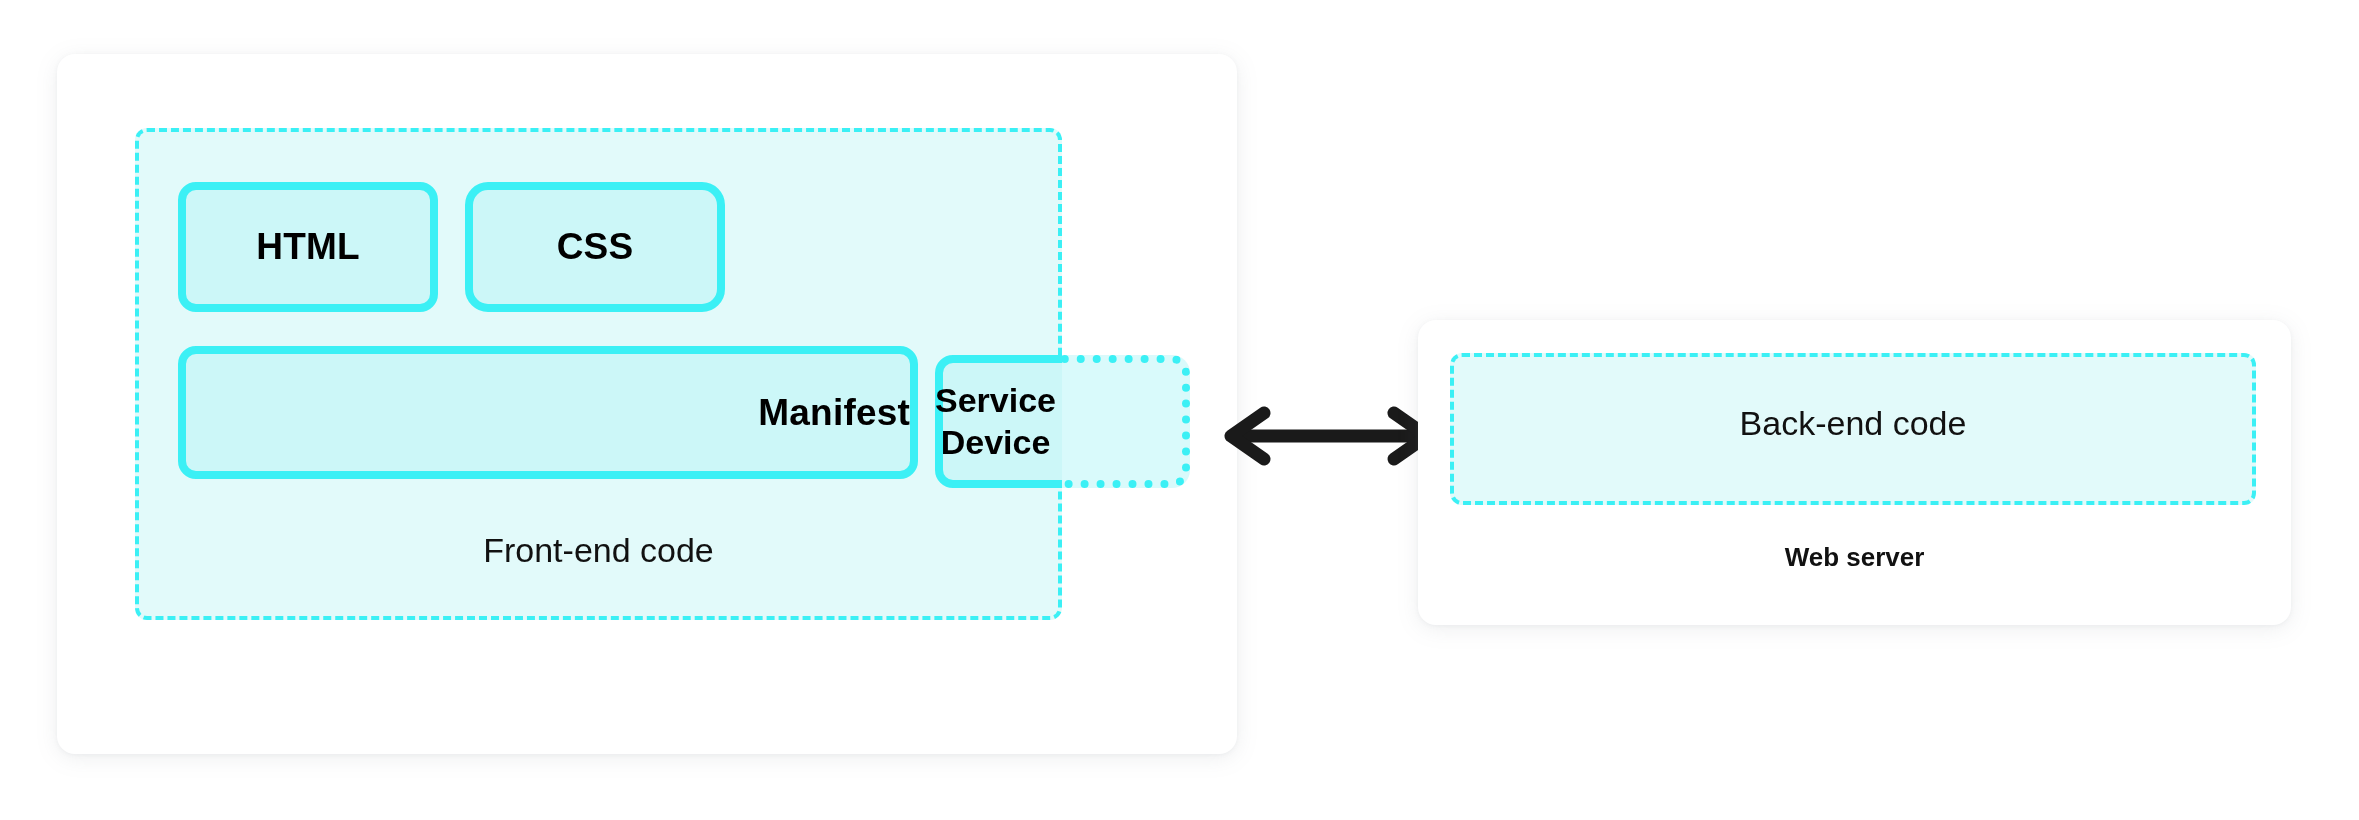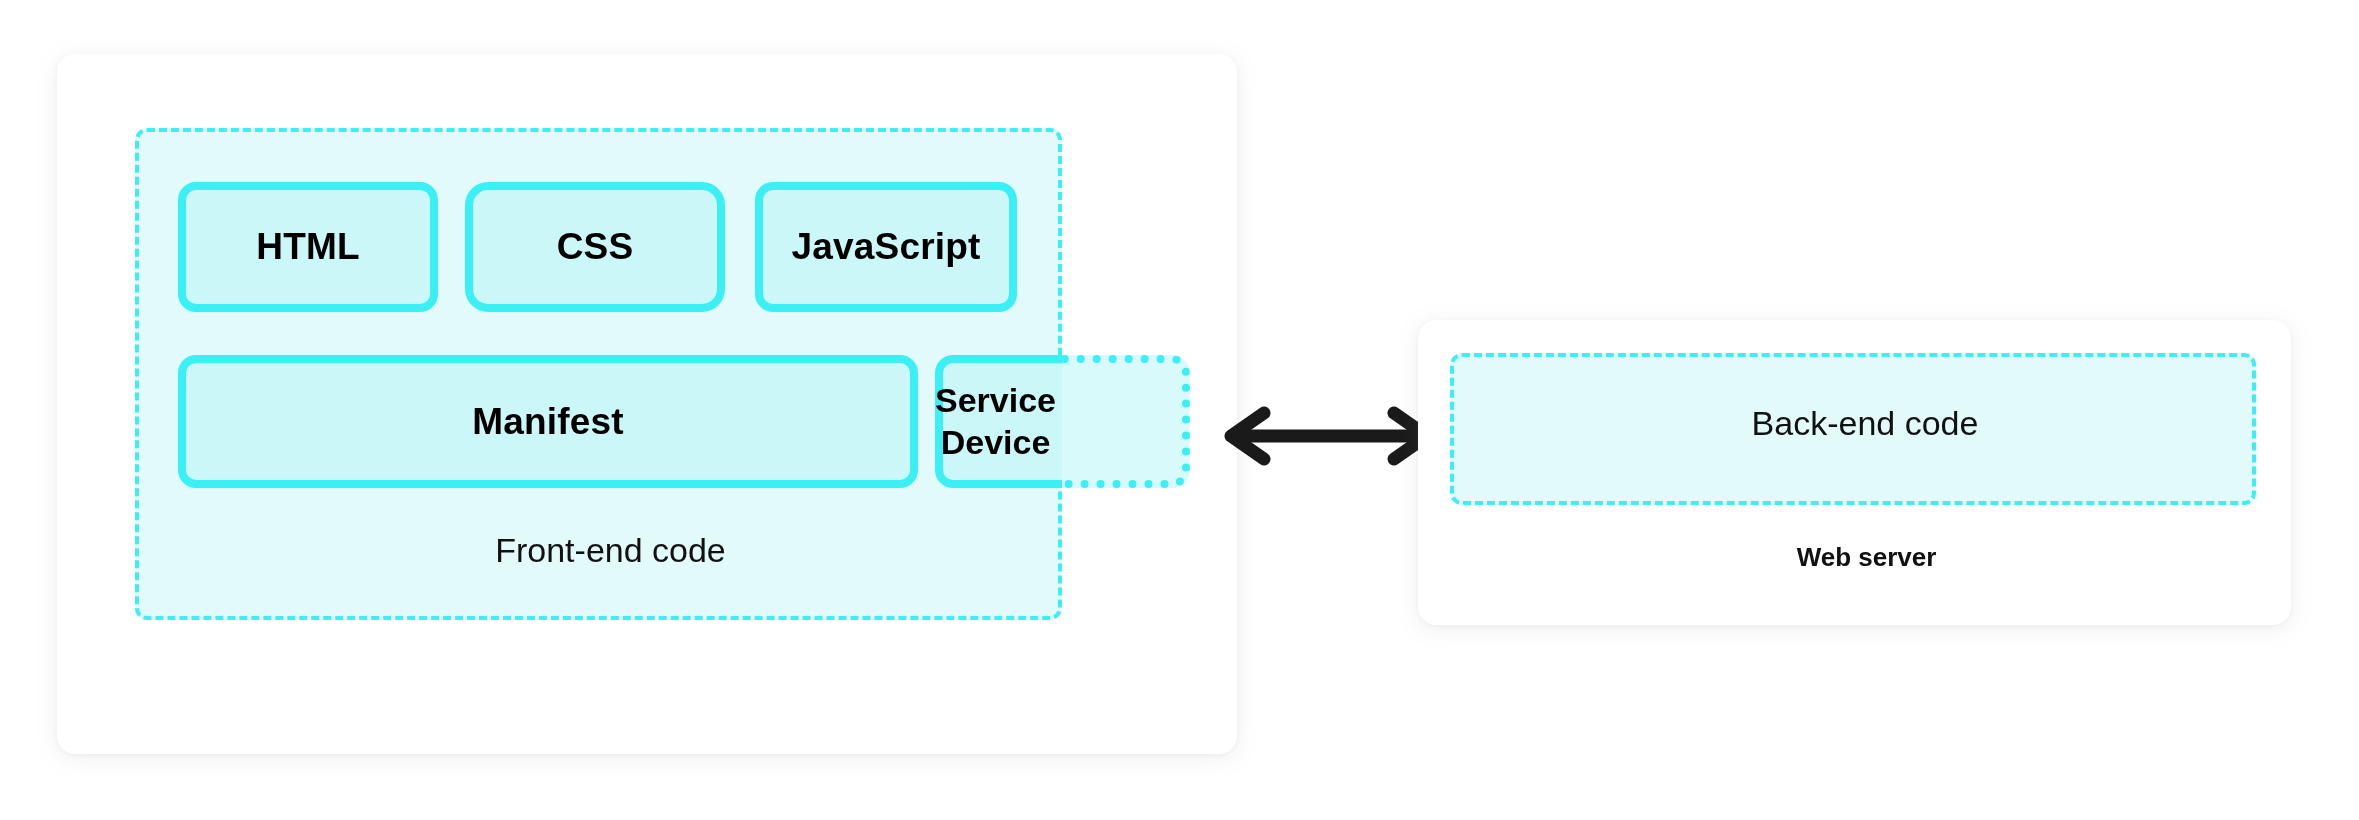--- a/index.html
+++ b/index.html
@@ -75,21 +75,21 @@
     justify-content: center;
     text-align: center;
     color: #000000;
     font-weight: bold;
     font-size: 37px;
     letter-spacing: 0.2px;
   }
   #box-html      { left: 178px; top: 182px; width: 260px; height: 130px; }
   #box-css       { left: 465px; top: 182px; width: 260px; height: 130px; border-radius: 23px; }
   #box-js        { left: 755px; top: 182px; width: 262px; height: 130px; }
-  #box-manifest  { left: 178px; top: 355px; width: 740px; height: 133px; }
+  #box-manifest  { left: 178px; top: 346px; width: 740px; height: 133px; justify-content: flex-end; }
 
   
   #box-sw {
     position: absolute;
     left: 935px;
     top: 355px;
     width: 255px;
     height: 133px;
   }
   #sw-solid {
@@ -123,21 +123,20 @@
     font-size: 34px;
     line-height: 1.22;
   }
 
   
   .caption {
     position: absolute;
     text-align: center;
     color: #111111;
     white-space: nowrap;
-    margin-left: 12px;
   }
   .caption.regular { font-size: 34px; font-weight: normal; }
   .caption.bold    { font-size: 26px; font-weight: bold; }
 
   #frontend-caption { left: 135px; top: 531px; width: 927px; }
   #device-caption   { left: 57px;  top: 668px; width: 1180px; }
   #backend-caption  { left: 1450px; top: 404px; width: 806px; }
   #server-caption   { left: 1418px; top: 542px; width: 873px; }
 
   
@@ -159,23 +158,20 @@
   <div class="dashed-region" id="frontend-region"></div>
 
   <div class="tech-box" id="box-html">
     <span>HTML</span>
   </div>
 
   <div class="tech-box" id="box-css">
     <span>CSS</span>
   </div>
 
-  <div class="tech-box" id="box-js">
-    <span>JavaScript</span>
-  </div>
 
   <div class="tech-box" id="box-manifest">
     <span>Manifest</span>
   </div>
 
   <div id="box-sw">
     <div id="sw-solid"></div>
     <div id="sw-dotted"></div>
     <div id="sw-label">
       <div>

